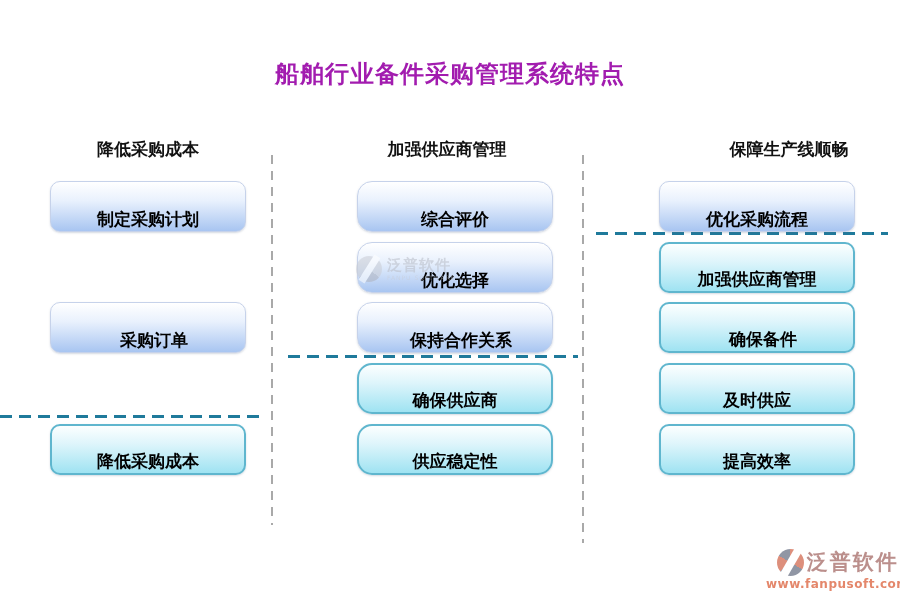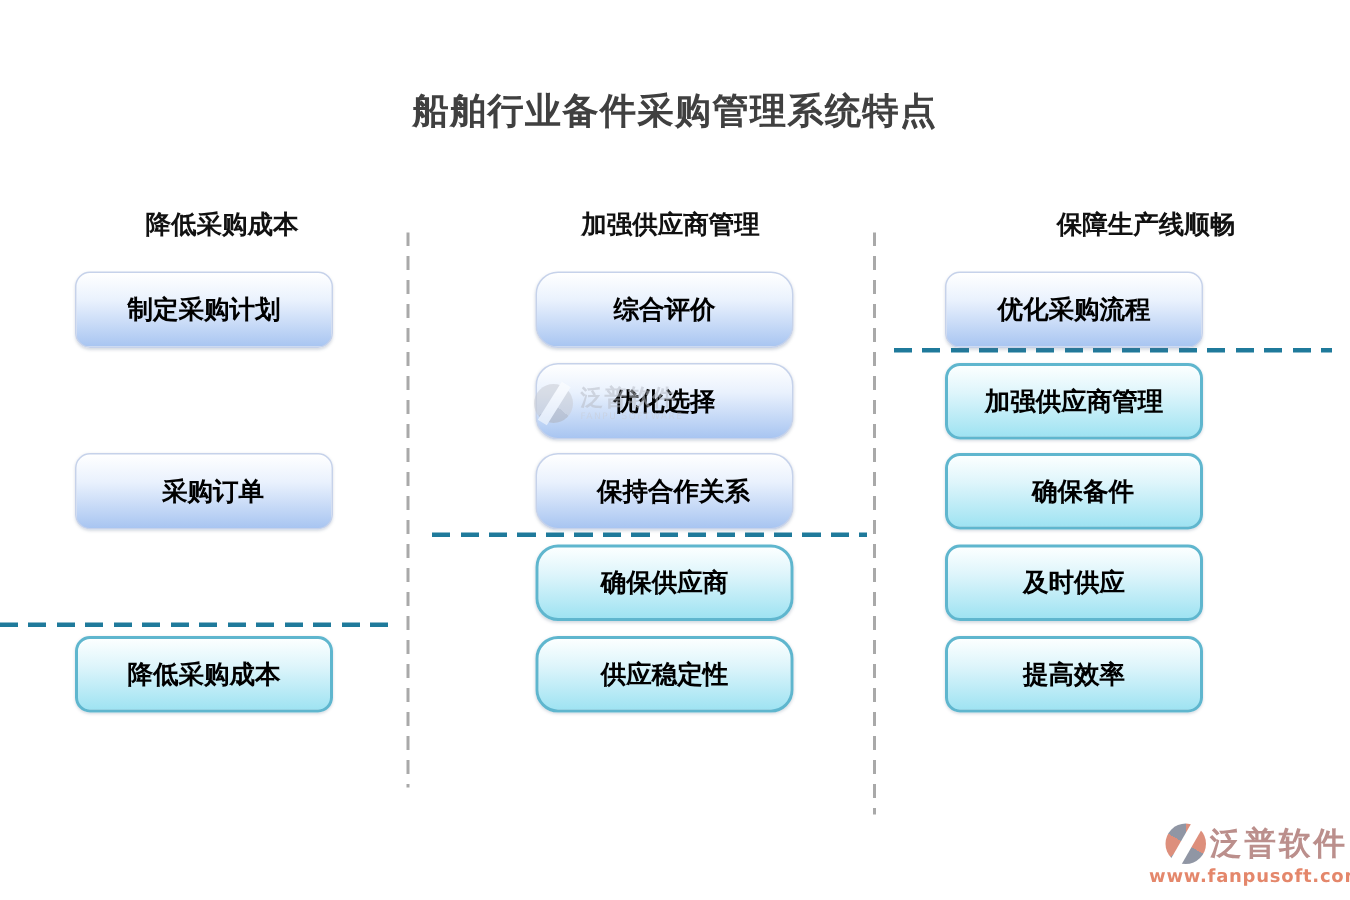--- a/index.html
+++ b/index.html
@@ -2,45 +2,45 @@
 <html><head>
 <meta charset="utf-8">
 <style>
   html,body{margin:0;padding:0;background:#fff;}
   .stage{
     position:relative;width:900px;height:600px;background:#ffffff;overflow:hidden;
     font-family:"DejaVu Sans","Liberation Sans",sans-serif;
   }
   .page-title{
     position:absolute;top:58px;left:0;width:900px;text-align:center;
-    font-size:24px;font-weight:bold;color:#404040;letter-spacing:1px;
+    font-size:24px;font-weight:bold;color:#a21caf;letter-spacing:1px;
   }
   .col-header{
     position:absolute;top:138px;width:220px;text-align:center;
     font-size:17px;font-weight:bold;color:#111;
   }
   .col-header.c1{left:38px;}
   .col-header.c2{left:337px;}
-  .col-header.c3{left:654px;text-align:center;}
+  .col-header.c3{left:679px;text-align:center;}
   .feature-box{
-    position:absolute;width:172px;height:51px;border-radius:10px;
-    display:flex;align-items:center;justify-content:center;
+    position:absolute;width:196px;height:51px;border-radius:10px;
+    display:flex;align-items:flex-end;justify-content:center;
     font-size:17px;font-weight:bold;color:#000;
     box-shadow:0 1px 2px rgba(90,110,140,.25);
     box-sizing:border-box;
   }
   .feature-box.blue{
     background:linear-gradient(180deg,#ffffff 0%,#e9f1fd 38%,#a8c5f1 100%);
     border:1px solid #c6d2ea;
   }
   .feature-box.cyan{
     background:linear-gradient(180deg,#fcffff 0%,#def5fb 38%,#9fe3f2 100%);
     border:2px solid #5fb6ce;
   }
-  .x1{left:50px;} .x2{left:357px;border-radius:15px;} .x3{left:630px;}
+  .x1{left:50px;} .x2{left:357px;border-radius:15px;} .x3{left:659px;}
   .r1{top:181px;} .r2{top:242px;} .r3{top:302px;padding-left:12px;} .r4{top:363px;} .r5{top:424px;}
   .vdash{
     position:absolute;width:2px;
     background:repeating-linear-gradient(180deg,#a9a9a9 0,#a9a9a9 9px,transparent 9px,transparent 16px);
   }
   .vdash.v1{left:271px;top:155px;height:370px;}
   .vdash.v2{left:582px;top:155px;height:388px;}
   .hdash{
     position:absolute;height:3px;
     background:repeating-linear-gradient(90deg,#1f7a9b 0,#1f7a9b 12px,transparent 12px,transparent 19px);

